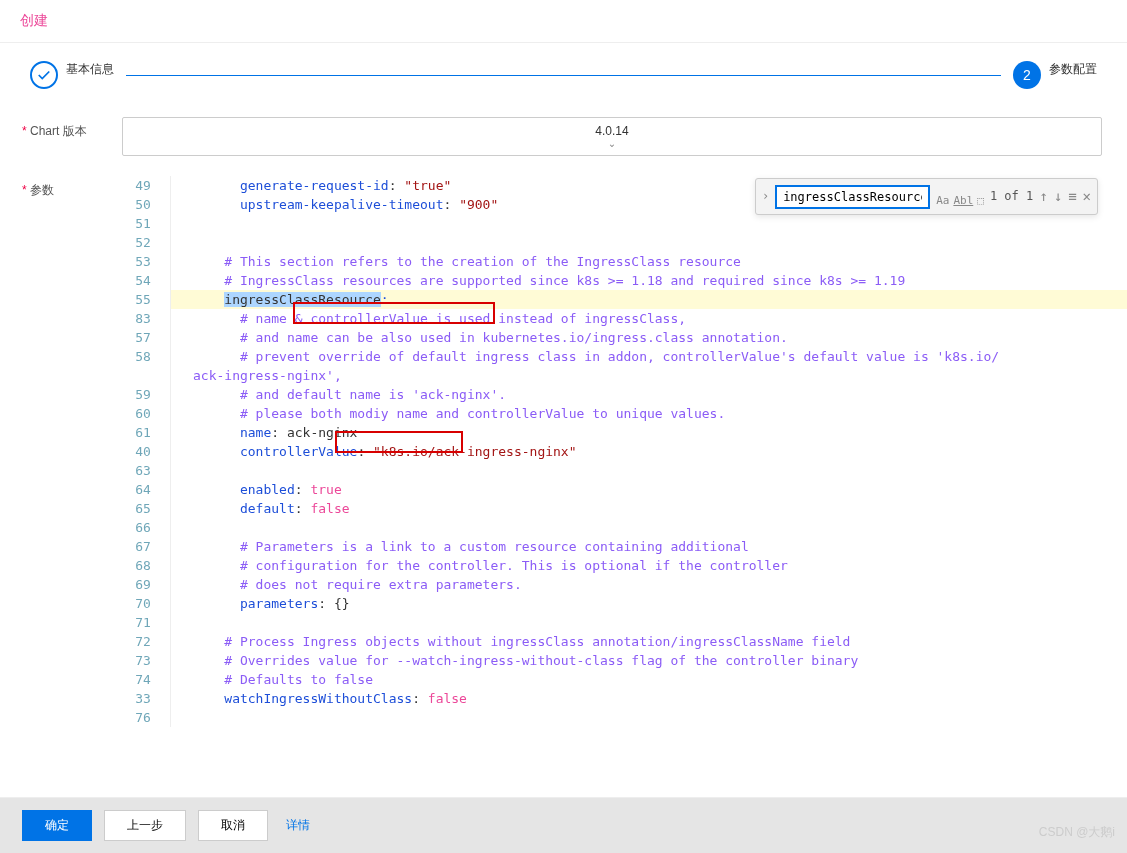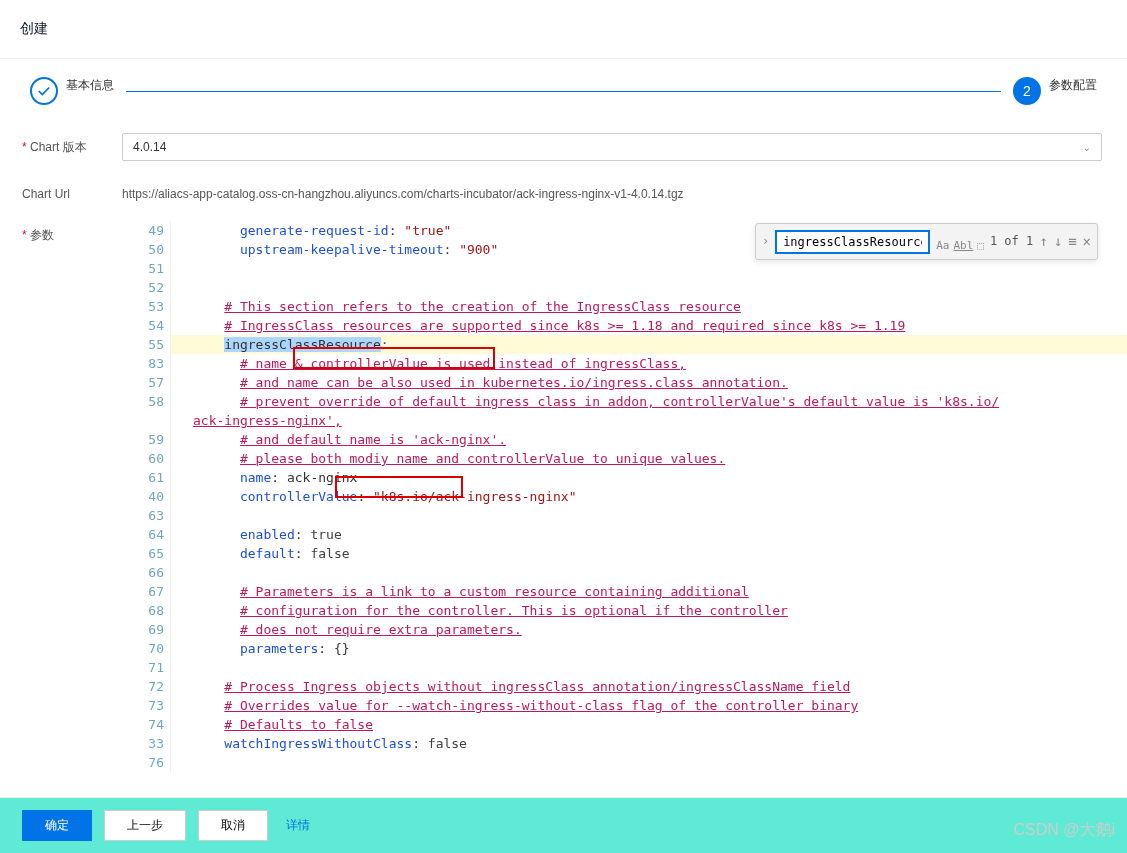--- a/index.html
+++ b/index.html
@@ -1,55 +1,55 @@
 <!DOCTYPE html>
 <html><head>
 <meta charset="utf-8">
 <style>
 * { box-sizing: border-box; margin: 0; padding: 0; }
 body { font-family: -apple-system, BlinkMacSystemFont, "Segoe UI", sans-serif; font-size: 12px; color: #333; background: #fff; width: 1127px; }
-.header { padding: 20px 20px; font-size: 14px; color: #0f172a; border-bottom: 1px solid #eee; }
+.header { padding: 12px 20px; font-size: 14px; color: #ec4899; border-bottom: 1px solid #eee; }
 .steps { display: flex; align-items: center; padding: 18px 30px; }
 .step { display: flex; align-items: flex-start; gap: 8px; }
 .step-circle { width: 28px; height: 28px; border-radius: 50%; display: flex; align-items: center; justify-content: center; font-size: 14px; }
 .step-done { border: 2px solid #0073e6; color: #0073e6; }
 .step-active { background: #0073e6; color: #fff; }
 .step-line { flex: 1; height: 1px; background: #0073e6; margin: 0 12px; }
 .step-label { font-size: 12px; }
 .form { padding: 0 22px; }
 .form-row { display: flex; align-items: flex-start; padding: 10px 0; }
 .form-label { width: 100px; color: #555; padding-top: 6px; }
 .required::before { content: "* "; color: #e04; }
 .form-field { flex: 1; }
-.select { border: 1px solid #ccc; border-radius: 2px; padding: 6px 10px; width: 980px; display: flex; justify-content: space-between; align-items: center; cursor: pointer; }
+.select { border: 1px solid #ccc; border-radius: 2px; padding: 6px 10px; width: 980px; display: flex; justify-content: space-between; align-items: center; cursor: pointer; flex-direction: column; }
 .chevron { color: #888; font-size: 10px; }
 .url-text { padding-top: 6px; color: #555; }
 .editor { border: none; width: 980px; height: 555px; background: #fff; position: relative; font-family: Consolas, Monaco, monospace; font-size: 13px; line-height: 19px; }
-.gutter { position: absolute; left: 0; top: 0; width: 48px; text-align: right; color: #6a9955; padding-right: 6px; user-select: none; }
+.gutter { position: absolute; left: 0; top: 0; width: 48px; text-align: center; color: #6a9955; padding-right: 6px; user-select: none; }
 .gutter div { color: #237893; opacity: 0.65; }
 .code { position: absolute; left: 48px; right: 0; top: 0; padding-left: 22px; white-space: pre; border-left: 1px solid #eee; }
 .line { height: 19px; }
 .highlight-line { background: #fffbd6; margin-left: -22px; padding-left: 22px; margin-right: -300px; }
 .sel { background: #add6ff; }
 .c-key { color: #1d4ed8; }
 .c-str { color: #a31515; }
-.c-comment { color: #be185d; text-decoration: underline; }
-.c-bool { color: #404040; }
+.c-comment { color: #8b5cf6; }
+.c-bool { color: #ec4899; }
 .redbox1 { position: absolute; left: 171px; top: 126px; width: 202px; height: 22px; border: 2px solid #d80000; }
 .redbox2 { position: absolute; left: 213px; top: 255px; width: 128px; height: 22px; border: 2px solid #d80000; }
 .findbox { position: absolute; top: 2px; right: 4px; background: #f3f3f3; border: 1px solid #ccc; border-radius: 3px; display: flex; align-items: center; gap: 6px; padding: 4px 6px; font-size: 12px; color: #555; box-shadow: 0 2px 6px rgba(0,0,0,0.1); }
 .findbox .chev { color: #888; cursor: pointer; }
 .findbox input { border: 2px solid #0073e6; padding: 3px 6px; width: 155px; font-family: inherit; font-size: 12px; outline: none; }
 .findbox .icons { display: flex; gap: 4px; color: #888; font-size: 11px; margin-top: 8px; }
 .findbox .nav { display: flex; gap: 6px; color: #888; cursor: pointer; font-size: 14px; }
-.footer { position: fixed; bottom: 0; left: 0; right: 0; width: 1127px; padding: 12px 22px; border-top: 1px solid #eee; background: #5eead4; display: flex; gap: 12px; align-items: center; }
+.footer { position: fixed; bottom: 0; left: 0; right: 0; width: 1127px; padding: 12px 22px; border-top: 1px solid #eee; background: #e5e5e5; display: flex; gap: 12px; align-items: center; }
 .btn { padding: 6px 22px; border: 1px solid #ccc; background: #fff; cursor: pointer; font-size: 12px; }
 .btn-primary { background: #0073e6; color: #fff; border-color: #0073e6; }
 .link { color: #0073e6; cursor: pointer; padding: 6px; }
-.watermark { position: fixed; bottom: 12px; right: 12px; color: #ccc; font-size: 16px; }
+.watermark { position: fixed; bottom: 12px; right: 12px; color: #ccc; font-size: 12px; }
 </style>
 </head>
 <body>
 
 <div class="header">创建</div>
 
 <div class="steps">
   <div class="step">
     <div class="step-circle step-done">
       <svg width="14" height="14" viewBox="0 0 16 16">
@@ -67,24 +67,20 @@
 
 <div class="form">
   <div class="form-row">
     <div class="form-label required">Chart 版本</div>
     <div class="form-field">
       <div class="select">
         <span>4.0.14</span>
         <span class="chevron">⌄</span>
       </div>
     </div>
-  </div>
-  <div class="form-row">
-    <div class="form-label">Chart Url</div>
-    <div class="form-field url-text">https://aliacs-app-catalog.oss-cn-hangzhou.aliyuncs.com/charts-incubator/ack-ingress-nginx-v1-4.0.14.tgz</div>
   </div>
   <div class="form-row">
     <div class="form-label required">参数</div>
     <div class="form-field">
       <div class="editor">
         <div class="gutter" id="gutter">
             <div>49</div>
             <div>50</div>
             <div>51</div>
             <div>52</div>

